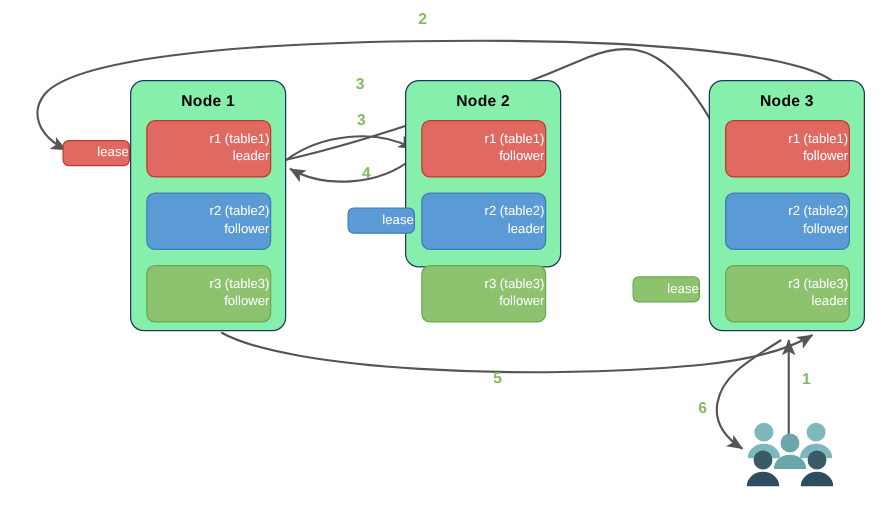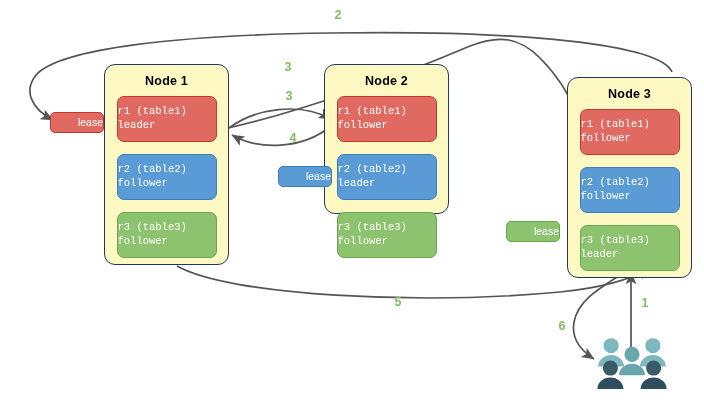--- a/index.html
+++ b/index.html
@@ -22,44 +22,43 @@
     left: 0;
     top: 0;
     width: 704px;
     height: 405px;
   }
   .node {
     position: absolute;
     box-sizing: border-box;
     border: 1.4px solid #1f3864;
     border-radius: 11px;
-    background: #fef9c3;
+    background: #86efac;
     z-index: 3;
   }
   .node-title {
     text-align: center;
     font-size: 12.5px;
     font-weight: bold;
     color: #000000;
     margin-top: 9px;
     letter-spacing: .2px;
   }
   .replica {
     box-sizing: border-box;
     margin: 8px auto 12px auto;
     border-radius: 7px;
-    text-align: left;
+    text-align: right;
     color: #ffffff;
     font-size: 10.5px;
     line-height: 13.5px;
     padding-top: 8px;
     padding-bottom: 8px;
     width: 100px;
     height: 46px;
-    font-family: Liberation Mono, monospace;
   }
   .rep-red {
     background: #e06a62;
     border: 1.4px solid #c0392b;
   }
   .rep-blue {
     background: #5b9bd5;
     border: 1.4px solid #3d7ebc;
   }
   .rep-green {
@@ -162,21 +161,21 @@
     <div class="replica rep-blue">
       <span class="rep-line">r2 (table2)</span>
       <span class="rep-line">leader</span>
     </div>
     <div class="replica rep-green">
       <span class="rep-line">r3 (table3)</span>
       <span class="rep-line">follower</span>
     </div>
   </div>
 
-  <div class="node" style="left:567px; top:77px; width:125px; height:201px;">
+  <div class="node" style="left:567px; top:64px; width:125px; height:201px;">
     <div class="node-title">Node 3</div>
     <div class="replica rep-red">
       <span class="rep-line">r1 (table1)</span>
       <span class="rep-line">follower</span>
     </div>
     <div class="replica rep-blue">
       <span class="rep-line">r2 (table2)</span>
       <span class="rep-line">follower</span>
     </div>
     <div class="replica rep-green">

